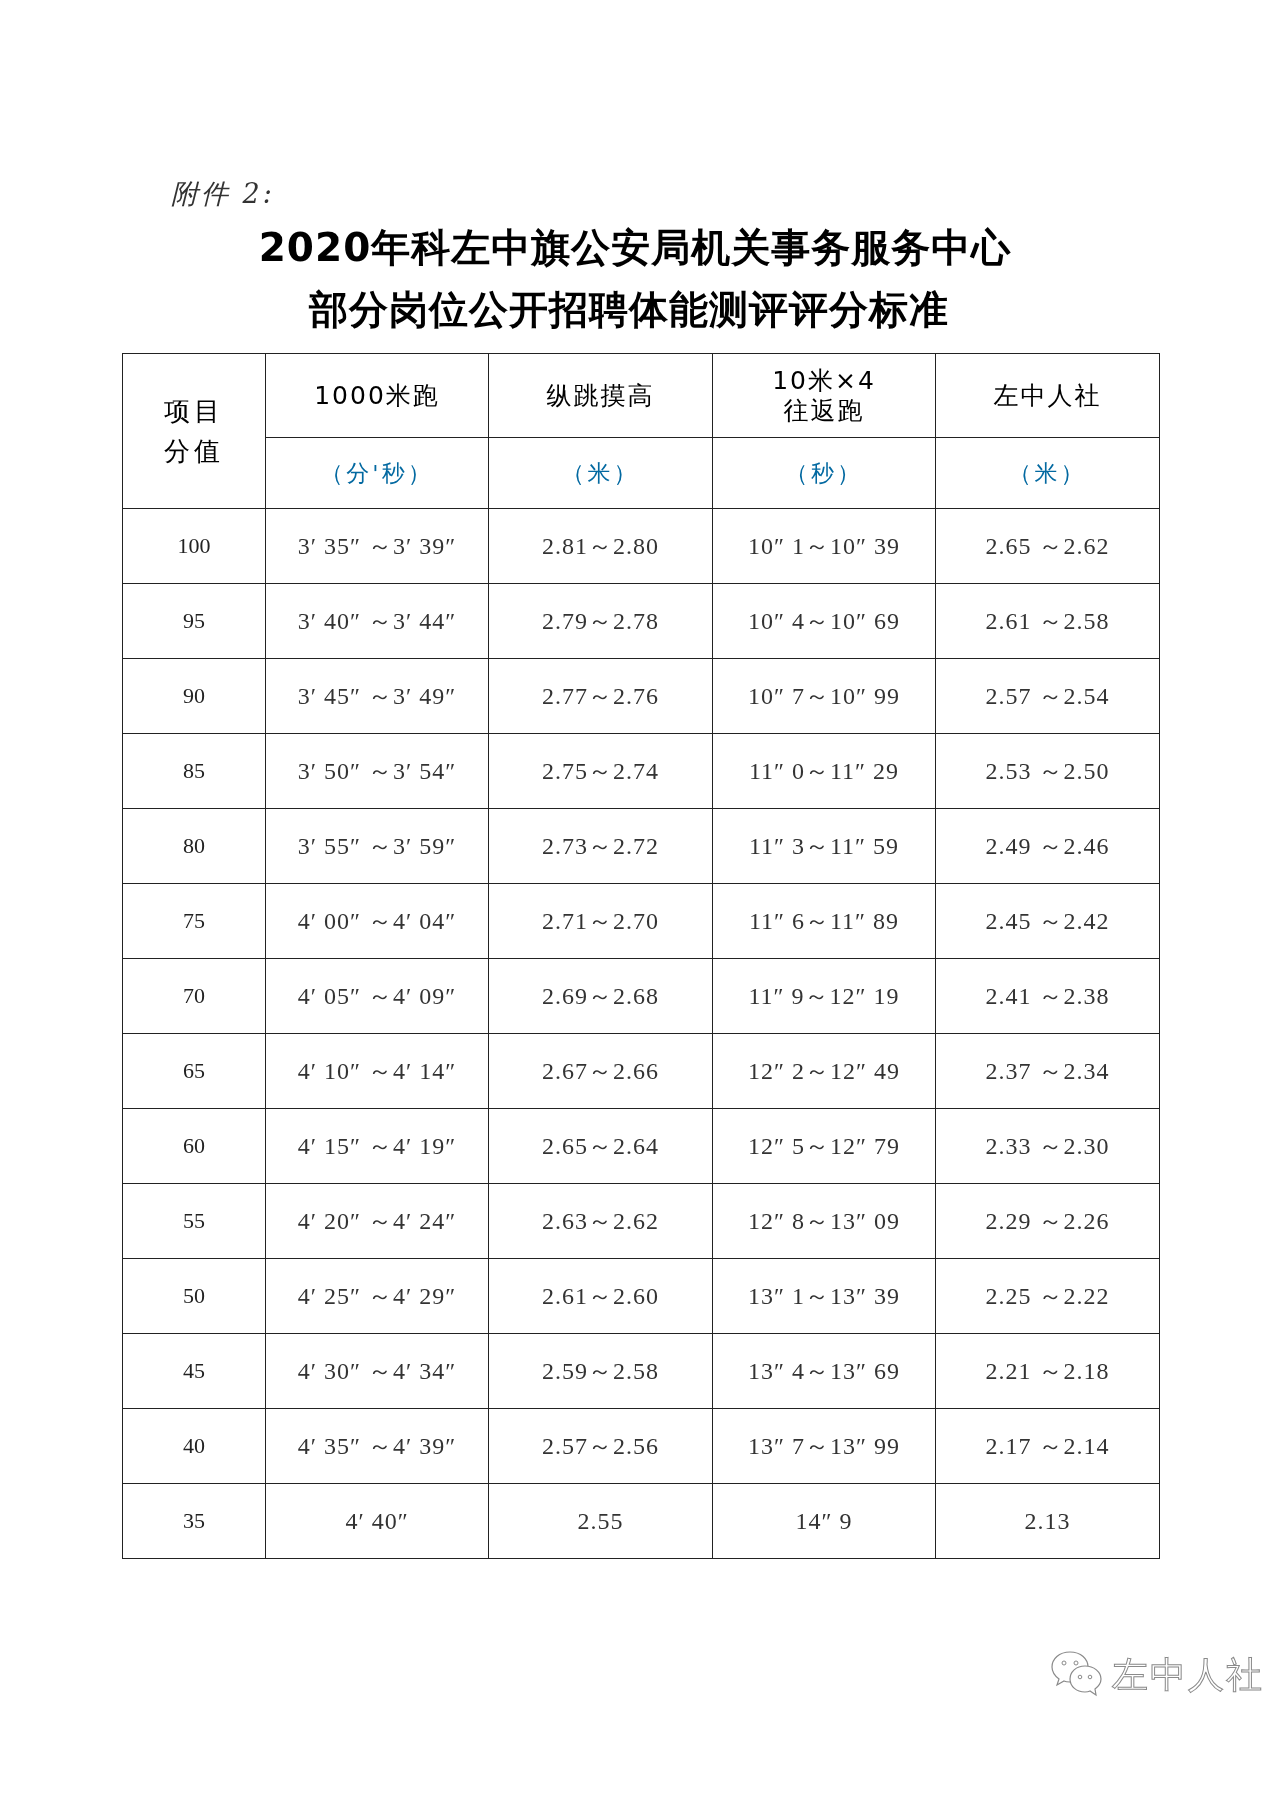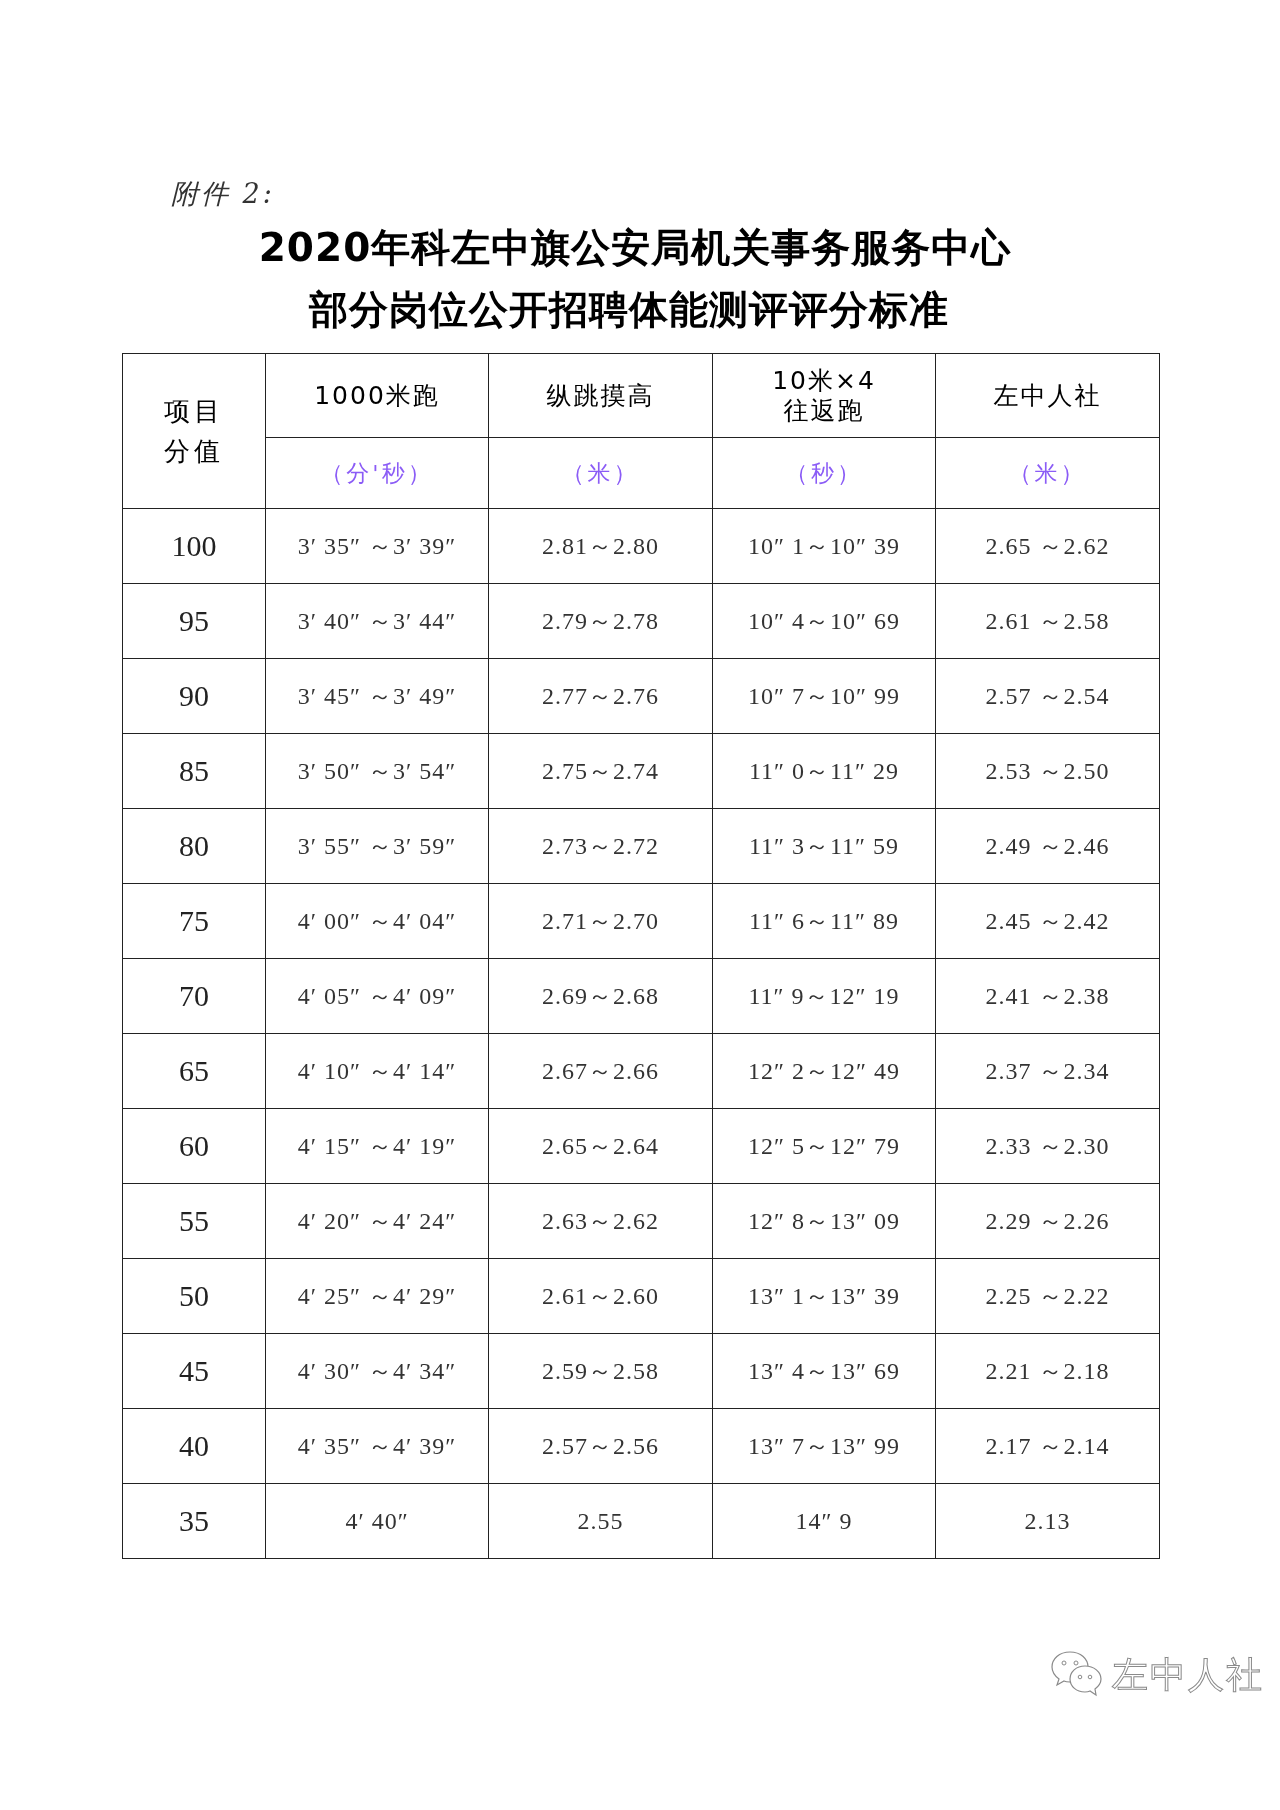--- a/index.html
+++ b/index.html
@@ -69,26 +69,26 @@
       font-family: "DejaVu Sans", "Liberation Sans", sans-serif;
       font-size: 25px;
       color: #000;
       line-height: 30px;
       letter-spacing: 2px;
     }
     .hdr-label.corner { font-size: 26px; line-height: 40px; letter-spacing: 4px; }
     .unit {
       font-family: "DejaVu Serif", serif;
       font-size: 23px;
-      color: #8b5cf6;
+      color: #0369a1;
       letter-spacing: 3px;
     }
     .score {
       font-family: "Liberation Serif", "DejaVu Serif", serif;
-      font-size: 30px;
+      font-size: 22px;
       color: #222;
     }
     .val {
       font-family: "Liberation Serif", "DejaVu Serif", serif;
       font-size: 24px;
       color: #333;
       letter-spacing: 1px;
       white-space: pre;
     }
 

